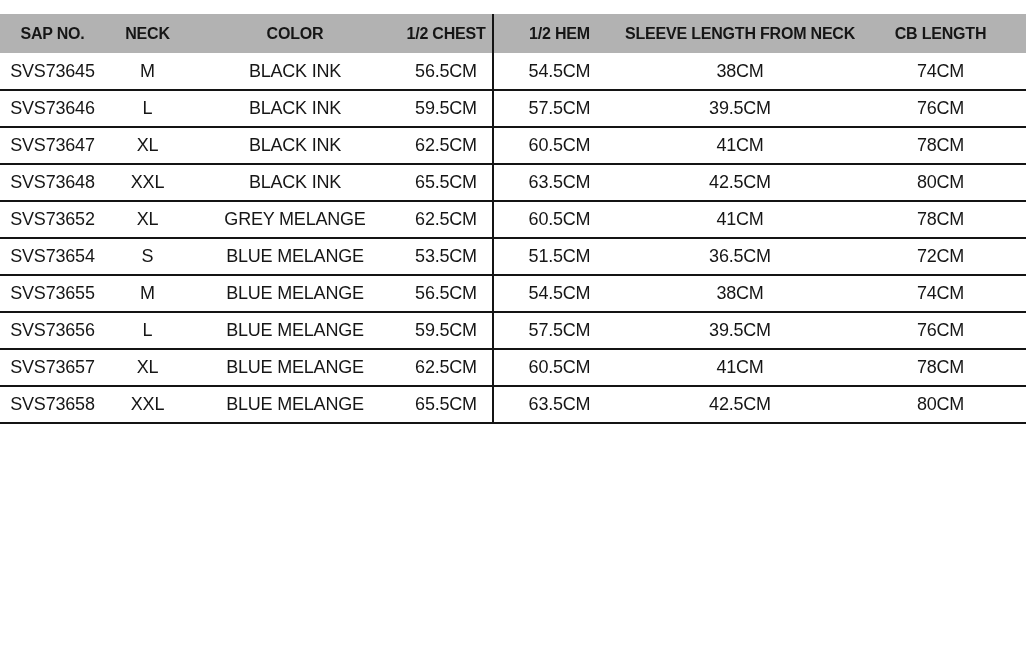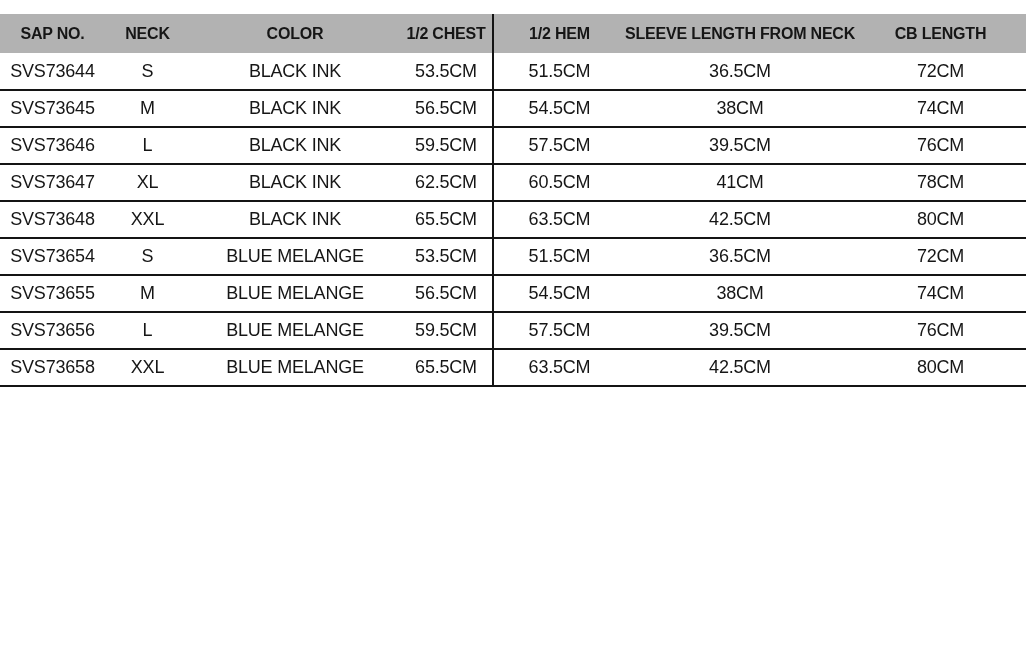--- a/index.html
+++ b/index.html
@@ -83,29 +83,20 @@
         <th>NECK</th>
         <th>COLOR</th>
         <th>1/2 CHEST</th>
         <th>1/2 HEM</th>
         <th>SLEEVE LENGTH FROM NECK</th>
         <th>CB LENGTH</th>
       </tr>
     </thead>
     <tbody>
         <tr>
-    <td>SVS73644</td>
-    <td>S</td>
-    <td>BLACK INK</td>
-    <td>53.5CM</td>
-    <td>51.5CM</td>
-    <td>36.5CM</td>
-    <td>72CM</td>
-  </tr>
-        <tr>
     <td>SVS73645</td>
     <td>M</td>
     <td>BLACK INK</td>
     <td>56.5CM</td>
     <td>54.5CM</td>
     <td>38CM</td>
     <td>74CM</td>
   </tr>
         <tr>
     <td>SVS73646</td>
@@ -128,20 +119,29 @@
         <tr>
     <td>SVS73648</td>
     <td>XXL</td>
     <td>BLACK INK</td>
     <td>65.5CM</td>
     <td>63.5CM</td>
     <td>42.5CM</td>
     <td>80CM</td>
   </tr>
         <tr>
+    <td>SVS73652</td>
+    <td>XL</td>
+    <td>GREY MELANGE</td>
+    <td>62.5CM</td>
+    <td>60.5CM</td>
+    <td>41CM</td>
+    <td>78CM</td>
+  </tr>
+        <tr>
     <td>SVS73654</td>
     <td>S</td>
     <td>BLUE MELANGE</td>
     <td>53.5CM</td>
     <td>51.5CM</td>
     <td>36.5CM</td>
     <td>72CM</td>
   </tr>
         <tr>
     <td>SVS73655</td>
@@ -155,20 +155,29 @@
         <tr>
     <td>SVS73656</td>
     <td>L</td>
     <td>BLUE MELANGE</td>
     <td>59.5CM</td>
     <td>57.5CM</td>
     <td>39.5CM</td>
     <td>76CM</td>
   </tr>
         <tr>
+    <td>SVS73657</td>
+    <td>XL</td>
+    <td>BLUE MELANGE</td>
+    <td>62.5CM</td>
+    <td>60.5CM</td>
+    <td>41CM</td>
+    <td>78CM</td>
+  </tr>
+        <tr>
     <td>SVS73658</td>
     <td>XXL</td>
     <td>BLUE MELANGE</td>
     <td>65.5CM</td>
     <td>63.5CM</td>
     <td>42.5CM</td>
     <td>80CM</td>
   </tr>
       </tbody>
   </table>

